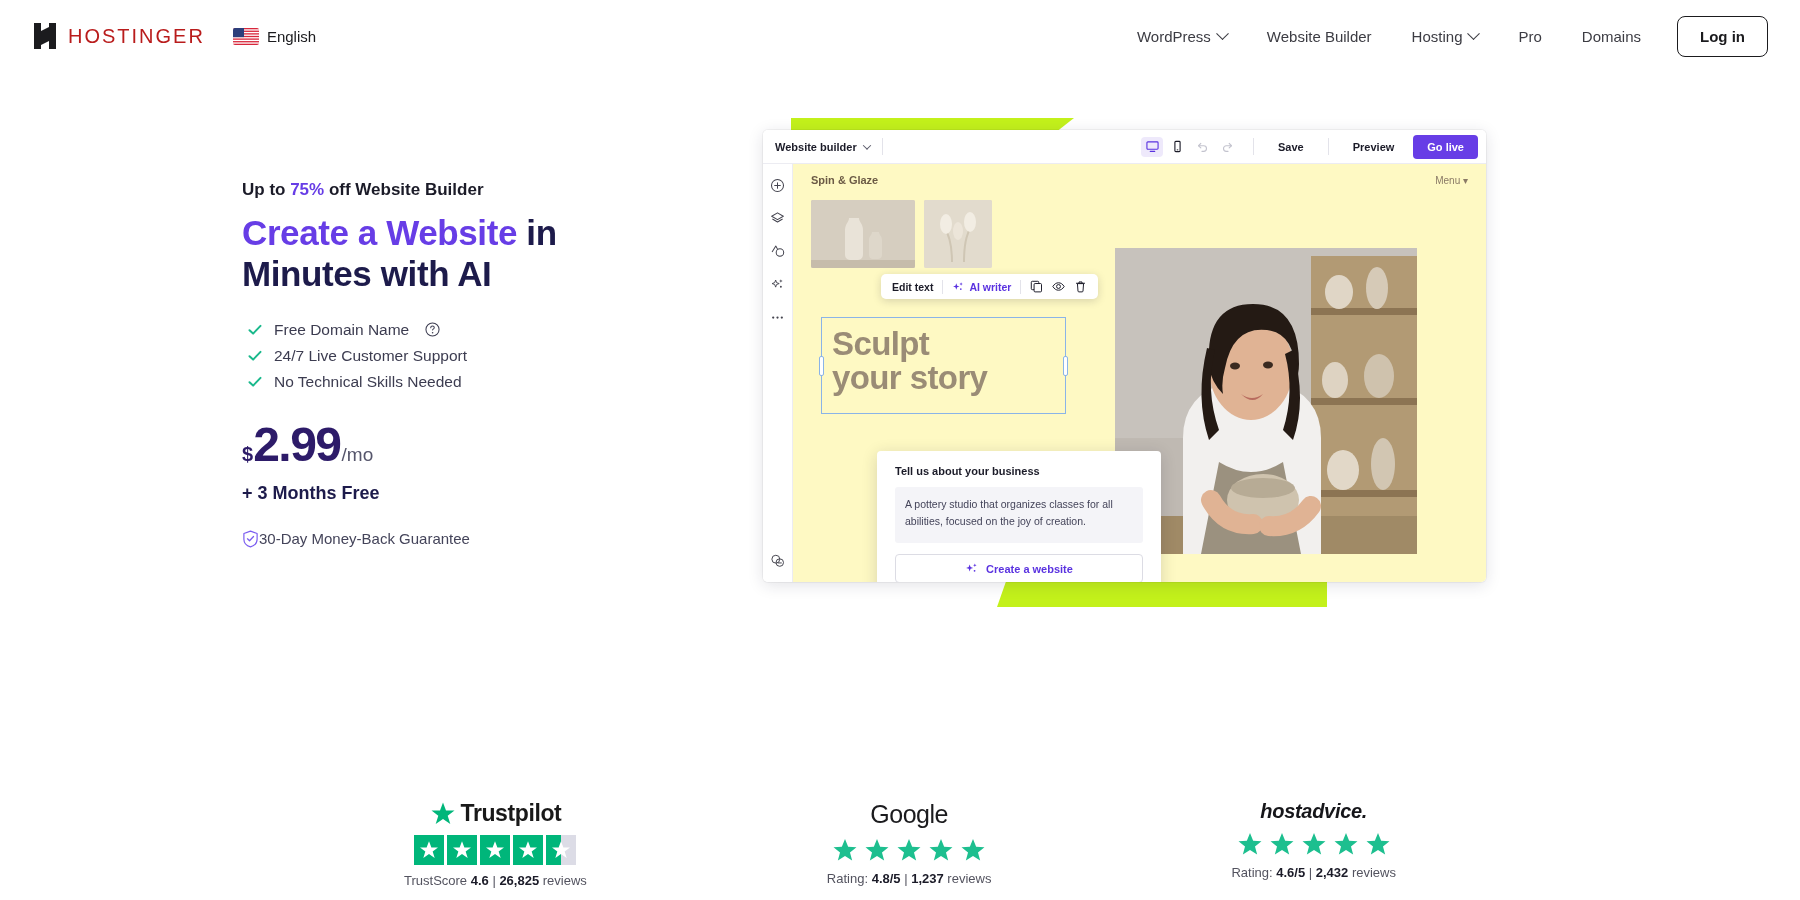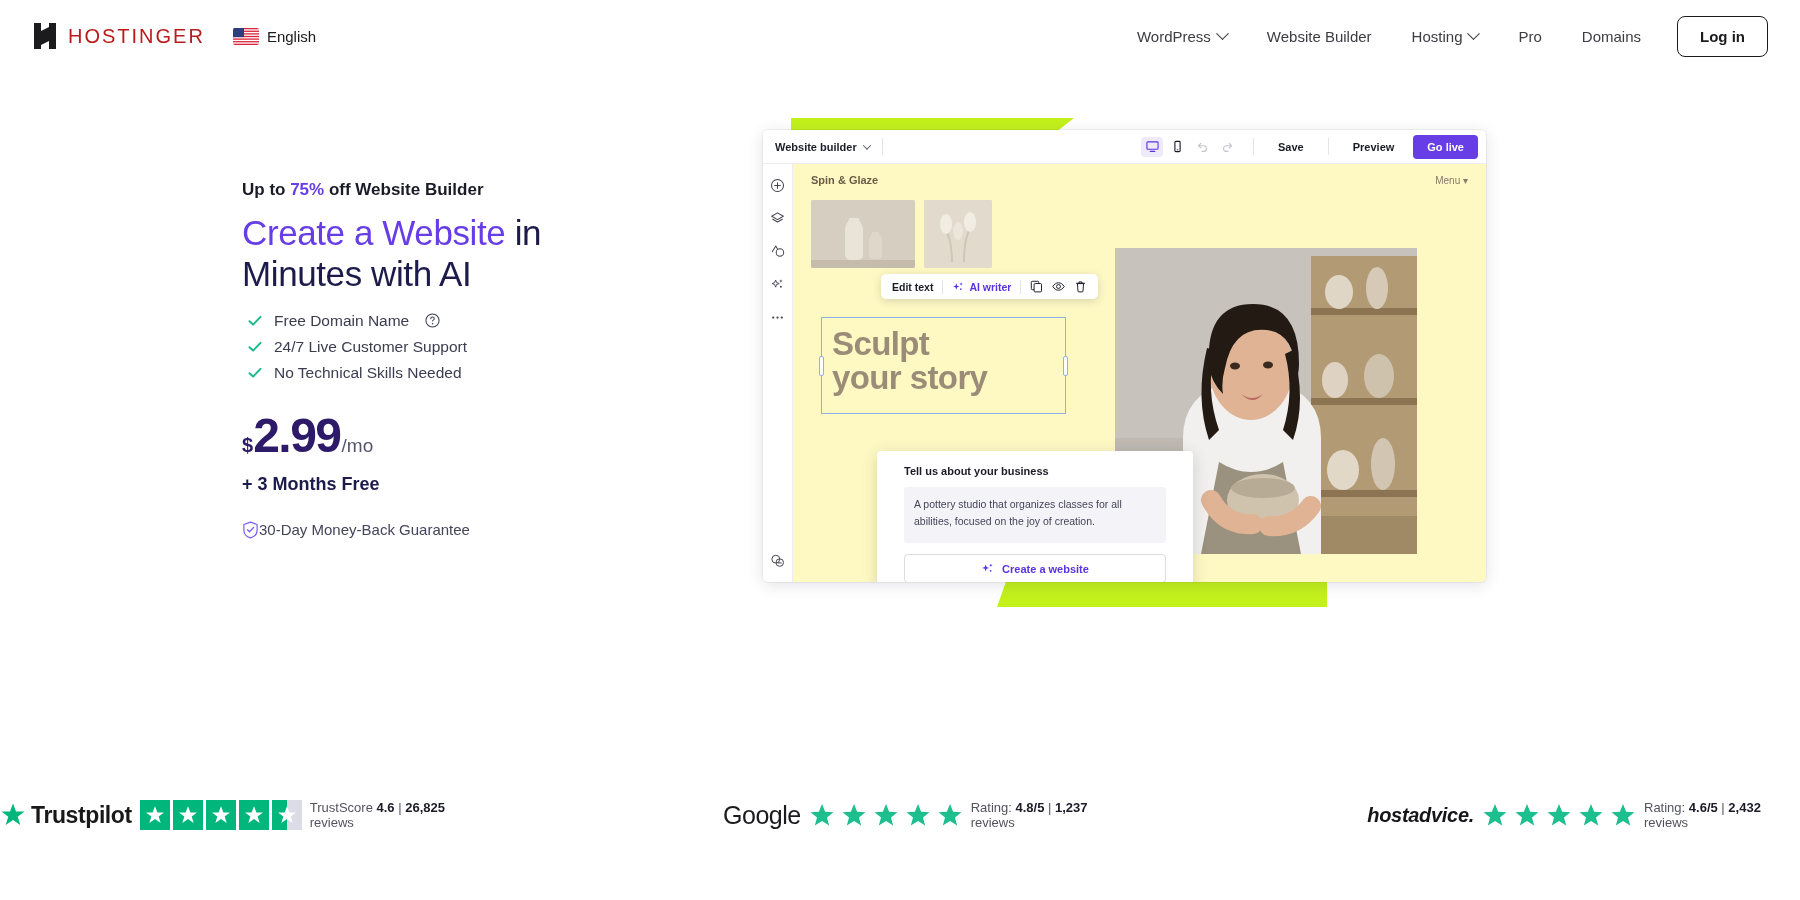--- a/index.html
+++ b/index.html
@@ -54,22 +54,22 @@
     background: #fff; cursor: pointer; white-space: nowrap;
   }
 
   
   .hero-left { position: absolute; left: 242px; top: 180px; width: 420px; }
   .eyebrow {
     font-size: 17px; font-weight: bold; color: #1b1b28; margin-bottom: 12px;
   }
   .eyebrow .pct { color: #673de6; }
   .headline {
-    font-size: 35px; line-height: 1.18; font-weight: normal;
-    color: #1d1b4b; letter-spacing: -0.4px; margin-bottom: 13px;
+    font-size: 35px; line-height: 1.18; font-weight: bold;
+    color: #1d1b4b; letter-spacing: -0.4px; margin-bottom: 22px;
   }
   .headline .accent { color: #673de6; }
 
   .features { list-style: none; margin-bottom: 26px; }
   .feature {
     display: flex; align-items: center; gap: 12px;
     font-size: 15.5px; color: #3c3c50; padding: 4px 0; margin-left: 6px;
   }
   .check { width: 14px; height: 14px; flex: none; display: block; }
   .help-icon { width: 15px; height: 15px; margin-left: 4px; flex: none; cursor: pointer; }
@@ -194,42 +194,42 @@
     position: absolute; width: 5px; height: 20px; background: #fff;
     border: 1.2px solid #8ab4e8; border-radius: 2px; top: 50%; margin-top: -10px;
   }
   .handle.l { left: -3px; } .handle.r { right: -3px; }
 
   .photo {
     position: absolute; left: 322px; top: 84px; width: 302px; height: 306px;
     overflow: hidden; background: #b9b5b0;
   }
   .biz-card {
-    position: absolute; left: 84px; top: 287px; width: 316px; height: 150px;
+    position: absolute; left: 84px; top: 287px; width: 284px; height: 150px;
     background: #fff; border-radius: 4px; z-index: 7;
     box-shadow: 0 3px 16px rgba(25,25,50,.16);
-    padding: 14px 27px;
+    padding: 14px 18px;
   }
   .biz-title { font-size: 11px; font-weight: bold; color: #1b1b28; margin-bottom: 10px; }
   .biz-text {
     background: #f4f4f8; border-radius: 3px; padding: 9px 10px;
     font-size: 10.5px; line-height: 1.6; color: #44445a; position: relative; height: 56px;
   }
   .biz-btn {
     margin-top: 11px; border: 1px solid #dcdce4; border-radius: 4px; height: 29px;
     display: flex; align-items: center; justify-content: center; gap: 8px;
     font-size: 11px; font-weight: bold; color: #5a32e0; cursor: pointer;
   }
 
   
   .trust-row {
     position: absolute; top: 800px; left: 0; width: 1800px;
     display: flex; justify-content: center; gap: 240px;
   }
-  .trust-col { display: flex; flex-direction: row; align-items: center; gap: 8px; }
+  .trust-col { display: flex; flex-direction: column; align-items: center; gap: 8px; }
   .tp-head { display: flex; align-items: center; gap: 5px; }
   .tp-name { font-size: 23px; font-weight: bold; color: #191919; letter-spacing: -0.4px; }
   .tp-stars { display: flex; gap: 3px; }
   .tp-box { width: 30px; height: 30px; background: #00b67a; display: flex; align-items: center; justify-content: center; }
   .tp-box.half { background: linear-gradient(90deg,#00b67a 50%,#dcdce6 50%); }
   .trust-meta { font-size: 13px; color: #53535f; }
   .trust-meta b { color: #1b1b28; }
   .google-word { font-size: 25px; color: #1b1b1e; letter-spacing: -0.5px; }
   .ha-word { font-size: 20px; color: #16161a; font-style: italic; letter-spacing: -0.3px; font-weight: bold; }
   .ha-word b { font-style: italic; }

